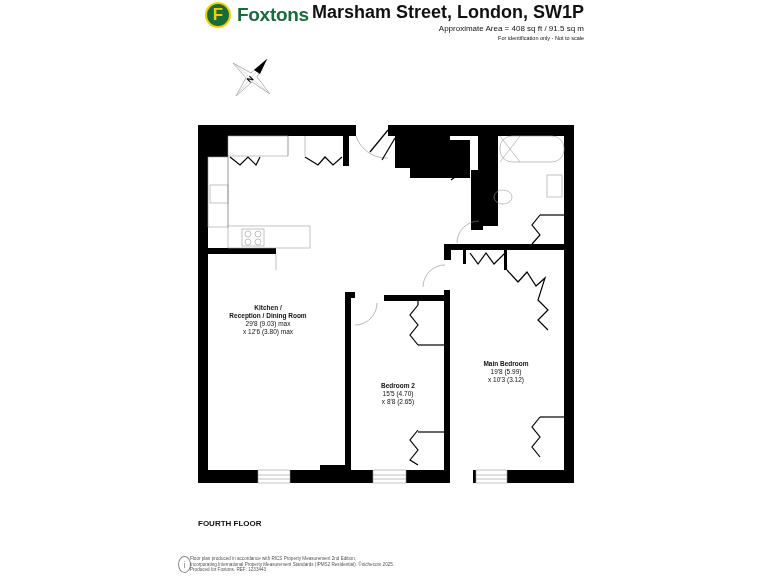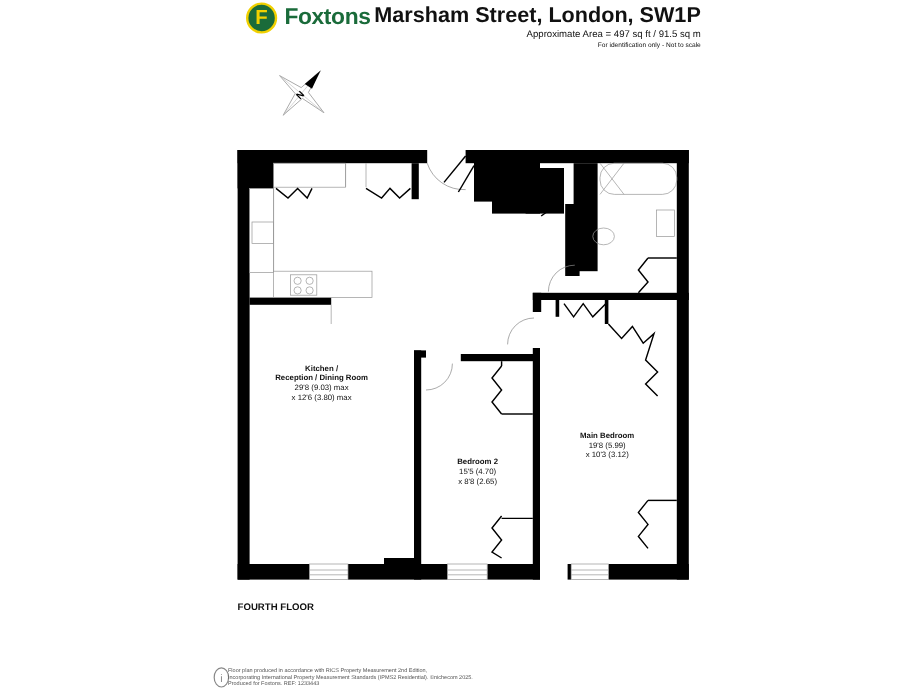--- a/index.html
+++ b/index.html
@@ -6,35 +6,35 @@
   body{width:768px;height:576px;position:relative;overflow:hidden;font-family:"Liberation Sans",sans-serif;color:#111;}
   .abs{position:absolute;}
   .logo{left:205px;top:2px;display:flex;align-items:center;gap:6px;}
   .logo-badge{width:26px;height:26px;border-radius:50%;background:#1a6b3a;border:2px solid #f0d000;box-sizing:border-box;color:#f0d000;font-weight:bold;font-size:17px;display:flex;align-items:center;justify-content:center;}
   .logo-text{color:#1a6b3a;font-weight:bold;font-size:19px;letter-spacing:-0.3px;text-align:right;}
   .title{right:184px;top:2px;font-weight:bold;font-size:18px;text-align:right;white-space:nowrap;}
   .area{right:184px;top:24px;font-size:8px;text-align:right;white-space:nowrap;}
   .note{right:184px;top:35px;font-size:5.5px;text-align:right;white-space:nowrap;}
   .room-label{text-align:center;font-size:6.5px;line-height:8px;white-space:nowrap;transform:translateX(-50%);}
   .room-label .name{font-weight:bold;}
-  .floor{left:198px;top:501px;font-size:8px;font-weight:bold;}
+  .floor{left:198px;top:519px;font-size:8px;font-weight:bold;}
   .foot{left:190px;top:556px;font-size:4.6px;line-height:5.6px;color:#555;}
   .foot-icon{left:178px;top:556px;width:13px;height:17px;border:1px solid #888;border-radius:50%;box-sizing:border-box;font-size:9px;color:#888;display:flex;align-items:center;justify-content:center;}
   svg{position:absolute;left:0;top:0;}
 </style>
 </head>
 <body>
 
 <div class="abs logo">
   <div class="logo-badge">F</div>
   <div class="logo-text">Foxtons</div>
 </div>
 
 <div class="abs title">Marsham Street, London, SW1P</div>
-<div class="abs area">Approximate Area = 497 sq ft / 91.5 sq m</div>
+<div class="abs area">Approximate Area = 408 sq ft / 91.5 sq m</div>
 <div class="abs note">For identification only - Not to scale</div>
 
 <svg width="768" height="576" viewBox="0 0 768 576">
 
   <g>
     <polygon points="233,63 251,73 267,59 257,77 270,94 252,82 236,96 246,78" fill="none" stroke="#999" stroke-width="0.7"></polygon>
     <line x1="233" y1="63" x2="270" y2="94" stroke="#bbb" stroke-width="0.5"></line>
     <line x1="236" y1="96" x2="267" y2="59" stroke="#bbb" stroke-width="0.5"></line>
     <polygon points="267,59 254,70 260,74" fill="#000"></polygon>
     <text x="250" y="82" font-size="8" font-weight="bold" text-anchor="middle" transform="rotate(-45 250 79)" font-family="Liberation Sans, sans-serif">N</text>

